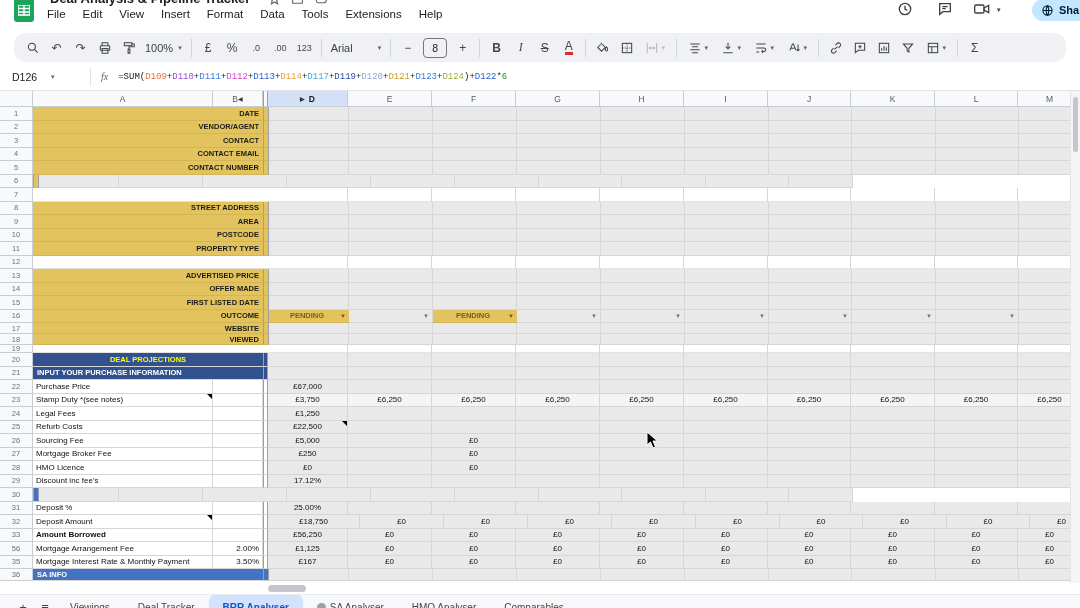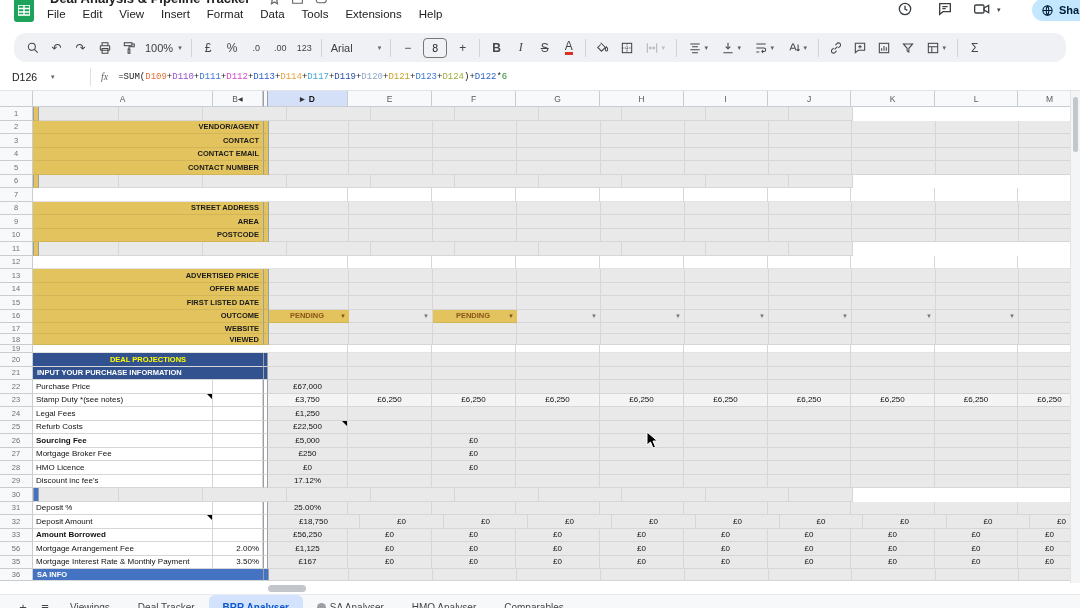--- a/index.html
+++ b/index.html
@@ -319,20 +319,21 @@
         <div class="gc hcell" style="width: 84px; height: 16px;">G</div>
         <div class="gc hcell" style="width: 84px; height: 16px;">H</div>
         <div class="gc hcell" style="width: 84px; height: 16px;">I</div>
         <div class="gc hcell" style="width: 83px; height: 16px;">J</div>
         <div class="gc hcell" style="width: 84px; height: 16px;">K</div>
         <div class="gc hcell" style="width: 83px; height: 16px;">L</div>
         <div class="gc hcell" style="width: 64px; height: 16px;">M</div>
       </div>
       <div class="grow">
         <div class="gc gutter" style="width: 33px; height: 13.5px;">1</div>
+        <div class="gc ylw" style="width: 230px; height: 13.5px;">DATE</div>
         <div class="gc ylw divd" style="width: 5px; height: 13.5px;"></div>
         <div class="gc emptyc" style="width: 80px; height: 13.5px;"></div>
         <div class="gc emptyc" style="width: 84px; height: 13.5px;"></div>
         <div class="gc emptyc" style="width: 84px; height: 13.5px;"></div>
         <div class="gc emptyc" style="width: 84px; height: 13.5px;"></div>
         <div class="gc emptyc" style="width: 84px; height: 13.5px;"></div>
         <div class="gc emptyc" style="width: 84px; height: 13.5px;"></div>
         <div class="gc emptyc" style="width: 83px; height: 13.5px;"></div>
         <div class="gc emptyc" style="width: 84px; height: 13.5px;"></div>
         <div class="gc emptyc" style="width: 83px; height: 13.5px;"></div>
@@ -466,20 +467,21 @@
         <div class="gc emptyc" style="width: 84px; height: 13.5px;"></div>
         <div class="gc emptyc" style="width: 84px; height: 13.5px;"></div>
         <div class="gc emptyc" style="width: 84px; height: 13.5px;"></div>
         <div class="gc emptyc" style="width: 83px; height: 13.5px;"></div>
         <div class="gc emptyc" style="width: 84px; height: 13.5px;"></div>
         <div class="gc emptyc" style="width: 83px; height: 13.5px;"></div>
         <div class="gc emptyc" style="width: 64px; height: 13.5px;"></div>
       </div>
       <div class="grow">
         <div class="gc gutter" style="width: 33px; height: 13.5px;">11</div>
+        <div class="gc ylw" style="width: 230px; height: 13.5px;">PROPERTY TYPE</div>
         <div class="gc ylw divd" style="width: 5px; height: 13.5px;"></div>
         <div class="gc emptyc" style="width: 80px; height: 13.5px;"></div>
         <div class="gc emptyc" style="width: 84px; height: 13.5px;"></div>
         <div class="gc emptyc" style="width: 84px; height: 13.5px;"></div>
         <div class="gc emptyc" style="width: 84px; height: 13.5px;"></div>
         <div class="gc emptyc" style="width: 84px; height: 13.5px;"></div>
         <div class="gc emptyc" style="width: 84px; height: 13.5px;"></div>
         <div class="gc emptyc" style="width: 83px; height: 13.5px;"></div>
         <div class="gc emptyc" style="width: 84px; height: 13.5px;"></div>
         <div class="gc emptyc" style="width: 83px; height: 13.5px;"></div>
@@ -712,21 +714,21 @@
         <div class="gc vcell" style="width: 84px; height: 13.5px;"></div>
         <div class="gc vcell" style="width: 84px; height: 13.5px;"></div>
         <div class="gc vcell" style="width: 84px; height: 13.5px;"></div>
         <div class="gc vcell" style="width: 83px; height: 13.5px;"></div>
         <div class="gc vcell" style="width: 84px; height: 13.5px;"></div>
         <div class="gc vcell" style="width: 83px; height: 13.5px;"></div>
         <div class="gc vcell" style="width: 64px; height: 13.5px;"></div>
       </div>
       <div class="grow">
         <div class="gc gutter" style="width: 33px; height: 13.5px;">26</div>
-        <div class="gc alabel" style="width: 180px; height: 13.5px; font-weight: bold;">Sourcing Fee</div>
+        <div class="gc alabel" style="width: 180px; height: 13.5px;">Sourcing Fee</div>
         <div class="gc bcell" style="width: 50px; height: 13.5px;"></div>
         <div class="gc bcell divd" style="width: 5px; height: 13.5px;"></div>
         <div class="gc vcell" style="width: 80px; height: 13.5px;">£5,000</div>
         <div class="gc vcell" style="width: 84px; height: 13.5px;"></div>
         <div class="gc vcell" style="width: 84px; height: 13.5px;">£0</div>
         <div class="gc vcell" style="width: 84px; height: 13.5px;"></div>
         <div class="gc vcell" style="width: 84px; height: 13.5px;"></div>
         <div class="gc vcell" style="width: 84px; height: 13.5px;"></div>
         <div class="gc vcell" style="width: 83px; height: 13.5px;"></div>
         <div class="gc vcell" style="width: 84px; height: 13.5px;"></div>

